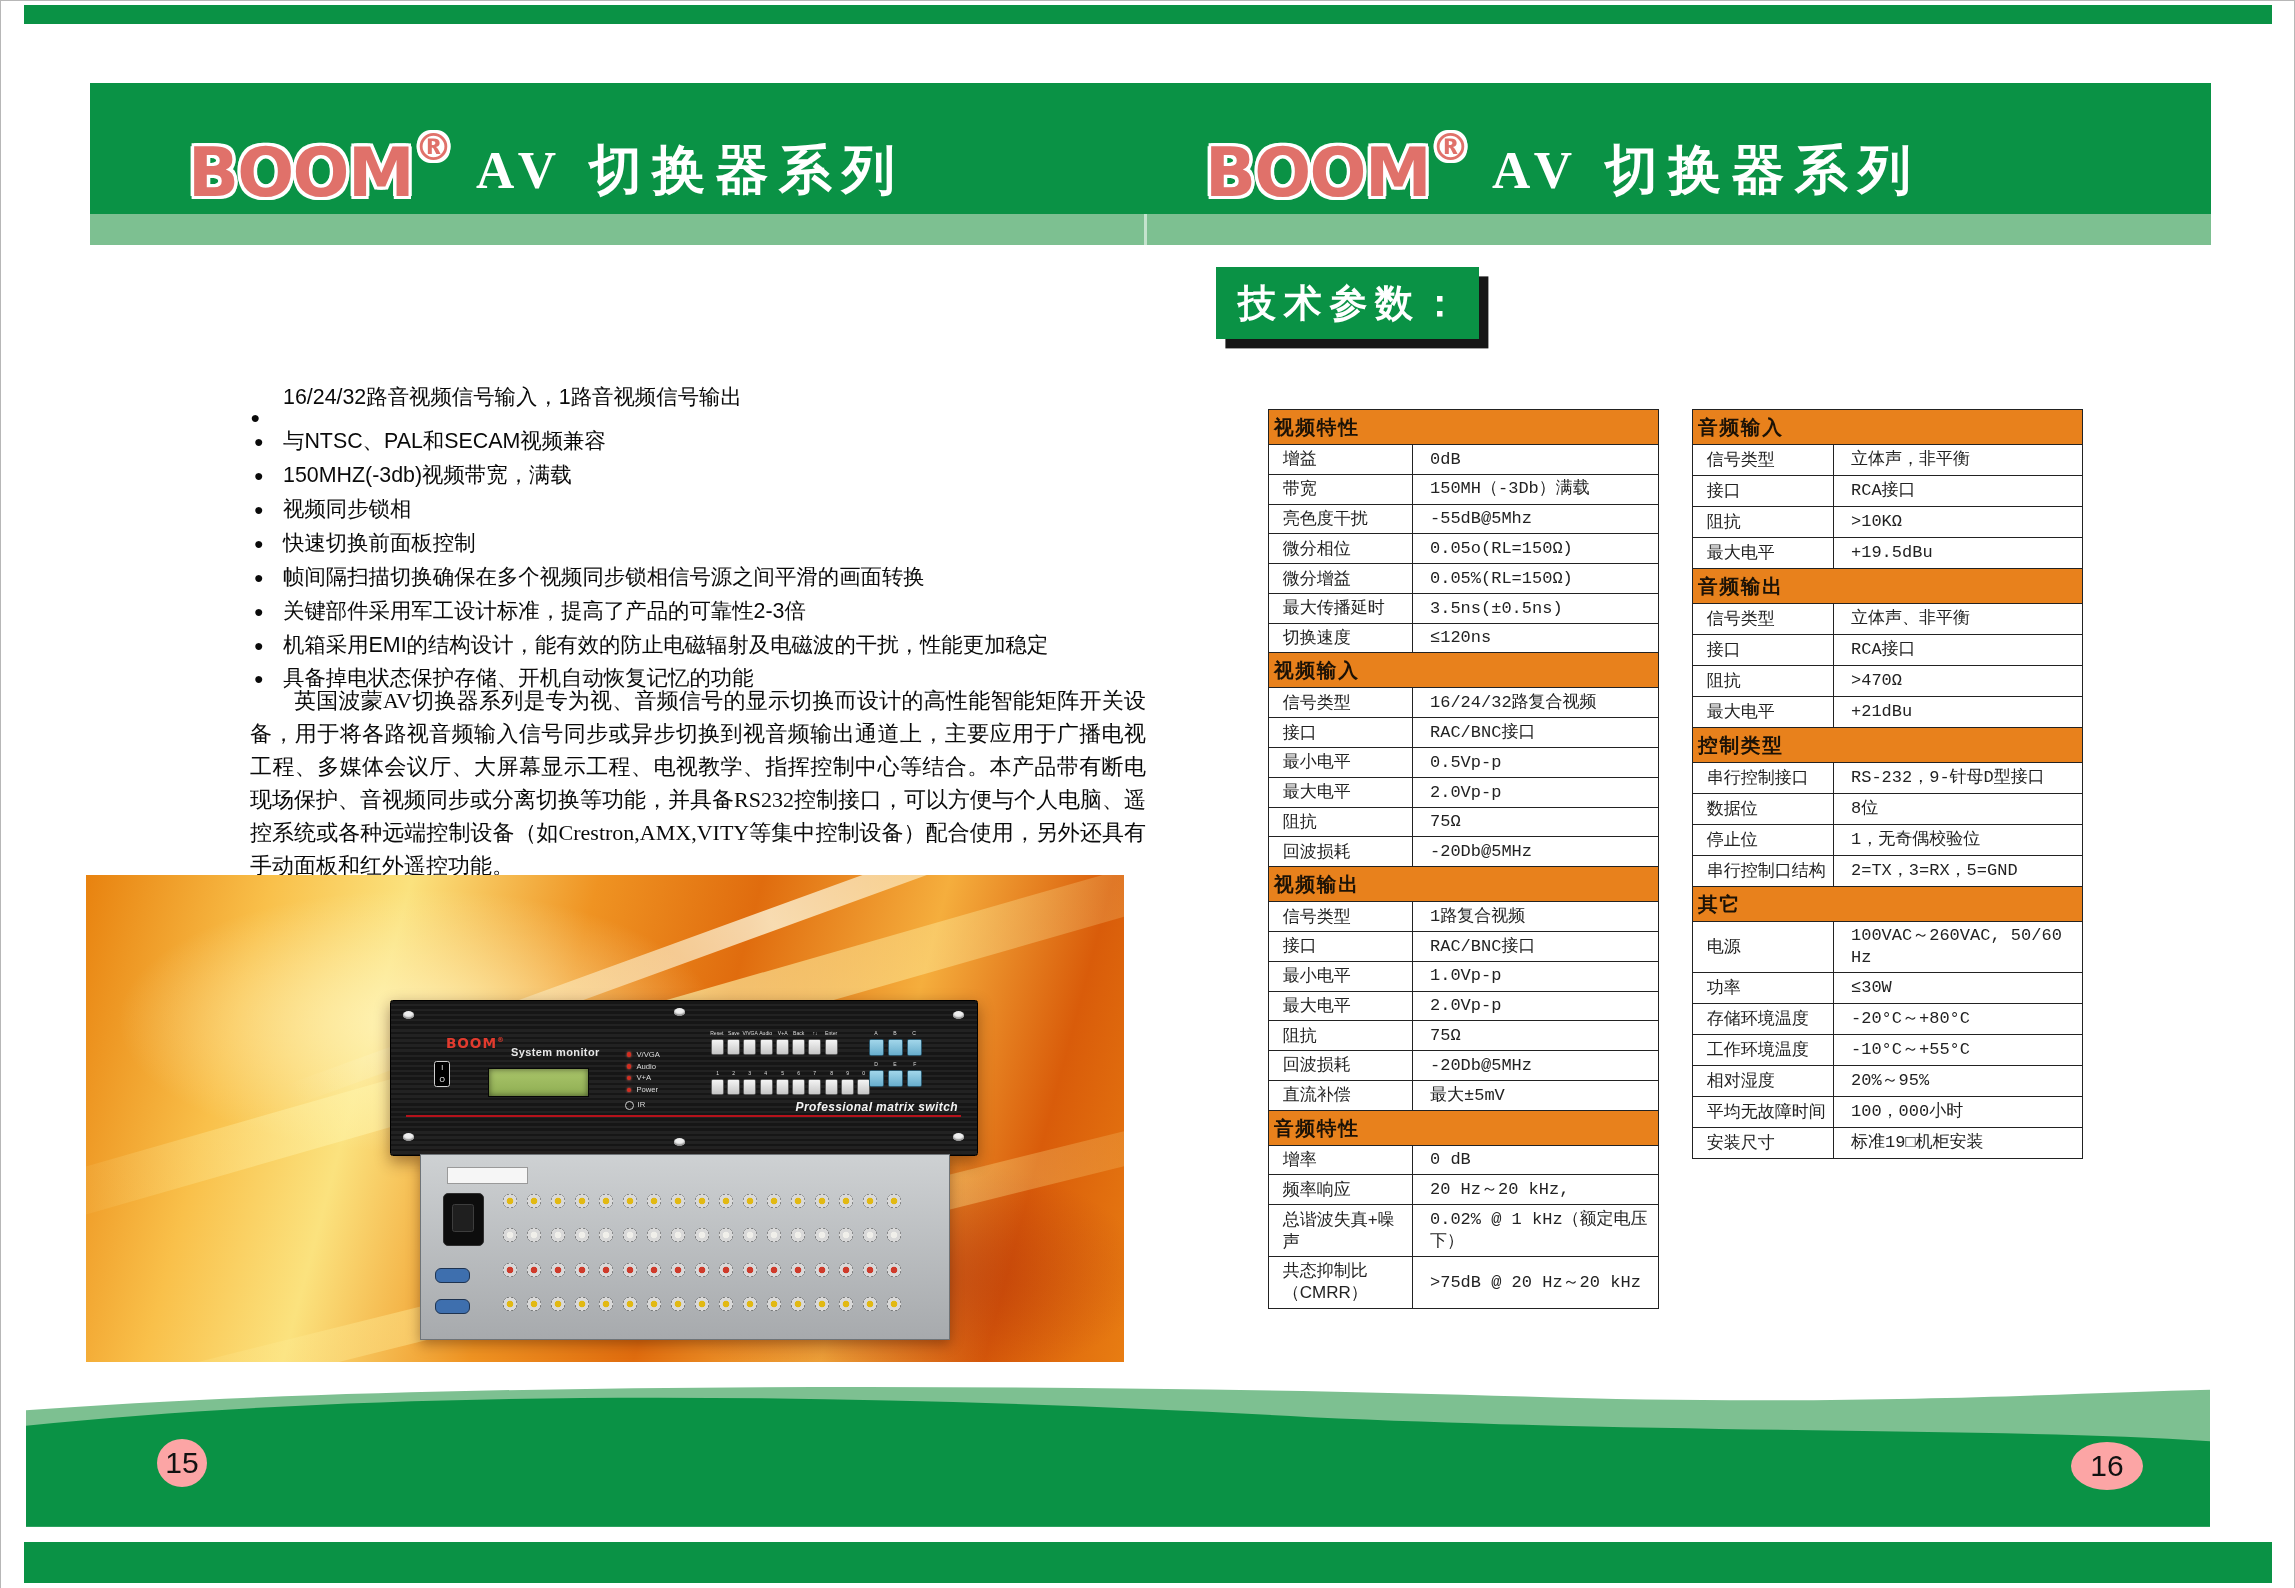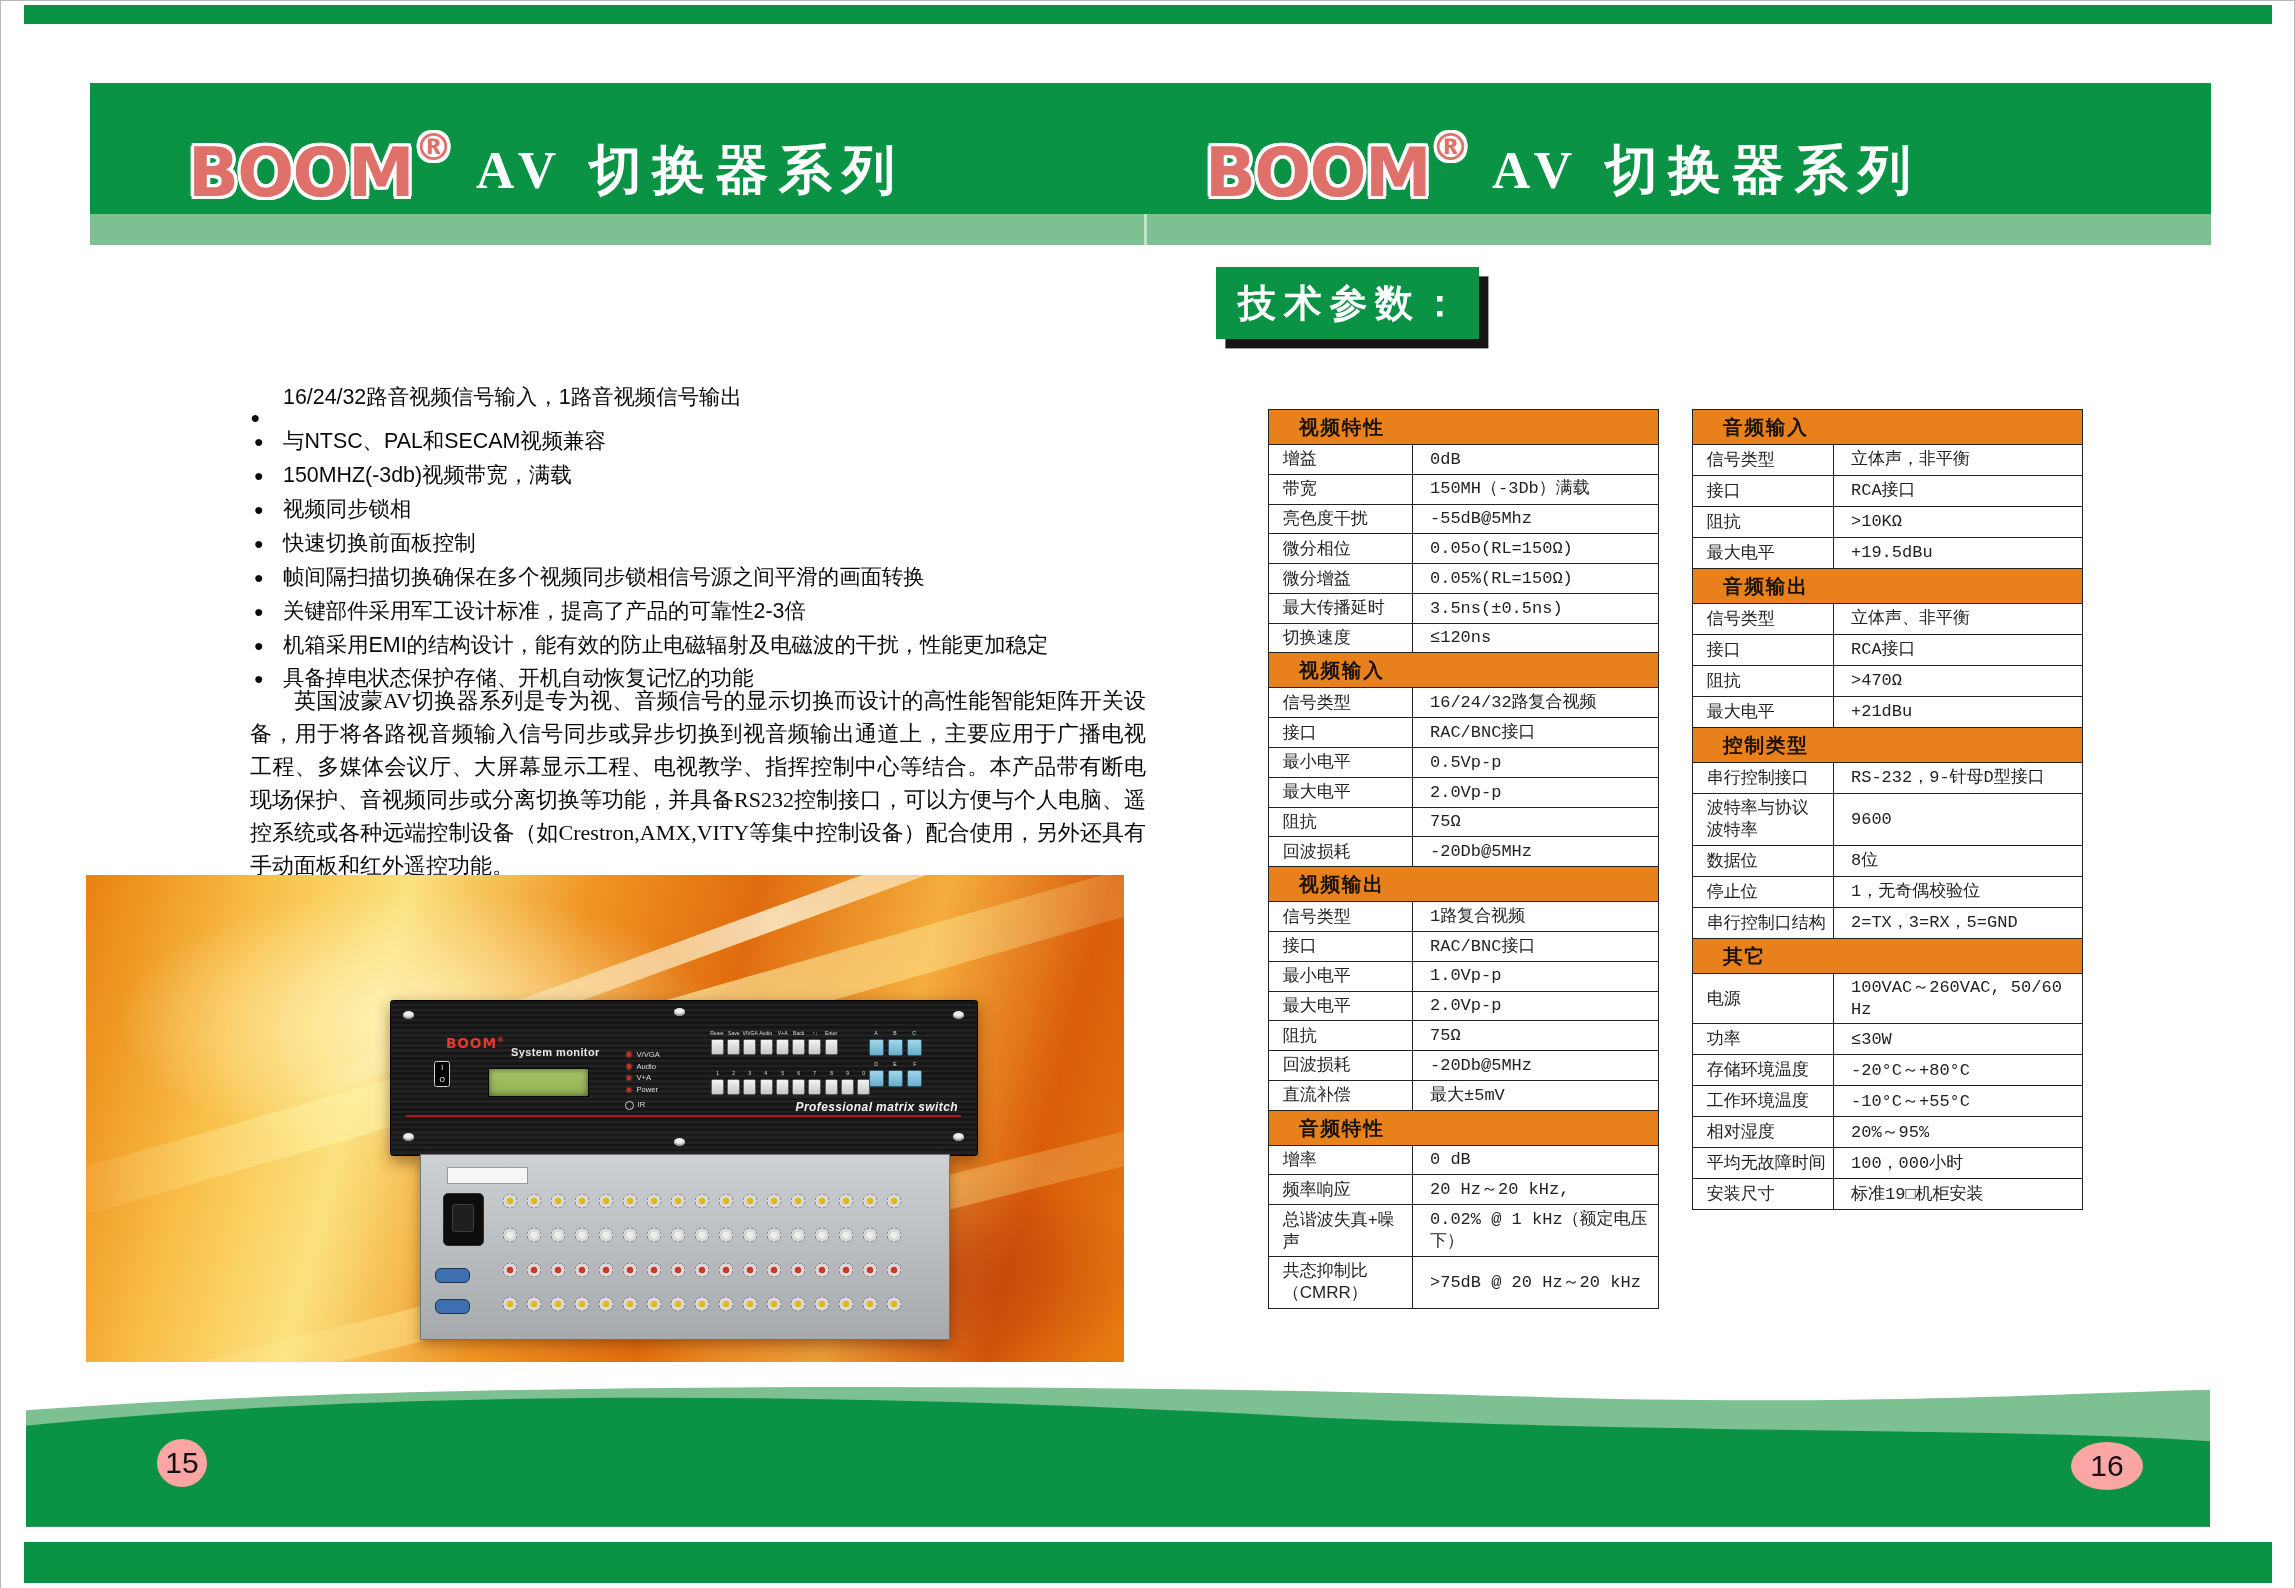--- a/index.html
+++ b/index.html
@@ -107,21 +107,21 @@
   .dsub.a{left:13.7px;top:113px}
   .dsub.b{left:13.7px;top:144px}
   .rca-grid{position:absolute;left:82px;top:39px}
   .rca{position:absolute;width:13.7px;height:13.7px;border-radius:50%}
 
   
   .spec-table{position:absolute;top:409px;width:391px;border:1.7px solid #222;background:#fff;box-sizing:border-box}
   .tbl-left{left:1268px}
   .tbl-right{left:1692px}
   .sec-header{background:#e8811c;border-bottom:1.7px solid #222;color:#1c1206;font-weight:bold;font-size:19.7px;
-              letter-spacing:1.7px;height:34px;line-height:34px;padding-left:30px}
+              letter-spacing:1.7px;height:34px;line-height:34px;padding-left:5px}
   .spec-row{display:flex;border-bottom:1.7px solid #222;background:#fff}
   .spec-row:last-child{border-bottom:none}
   .spec-label{flex:0 0 144px;border-right:1.7px solid #222;padding:3.4px 5.1px 3.4px 13.7px;font-size:17px;line-height:22px;
               white-space:pre-line;display:flex;align-items:center;box-sizing:border-box;color:#222}
   .spec-value{flex:1;padding:3.4px 6.9px 3.4px 17px;font-size:17px;line-height:21.4px;display:flex;align-items:center;
               font-family:Liberation Mono, monospace;color:#222}
   .tbl-left .spec-row{min-height:26px}
   .tbl-right .spec-row{min-height:30px}
   .tbl-right .spec-label{flex:0 0 141px}
 
@@ -557,25 +557,20 @@
       <div class="spec-row">
         <div class="spec-label">最大电平</div>
         <div class="spec-value">+21dBu</div>
       </div>
       <div class="sec-header">控制类型</div>
       <div class="spec-row">
         <div class="spec-label">串行控制接口</div>
         <div class="spec-value">RS-232，9-针母D型接口</div>
       </div>
       <div class="spec-row">
-        <div class="spec-label">波特率与协议
-波特率</div>
-        <div class="spec-value">9600</div>
-      </div>
-      <div class="spec-row">
         <div class="spec-label">数据位</div>
         <div class="spec-value">8位</div>
       </div>
       <div class="spec-row">
         <div class="spec-label">停止位</div>
         <div class="spec-value">1，无奇偶校验位</div>
       </div>
       <div class="spec-row">
         <div class="spec-label">串行控制口结构</div>
         <div class="spec-value">2=TX，3=RX，5=GND</div>

